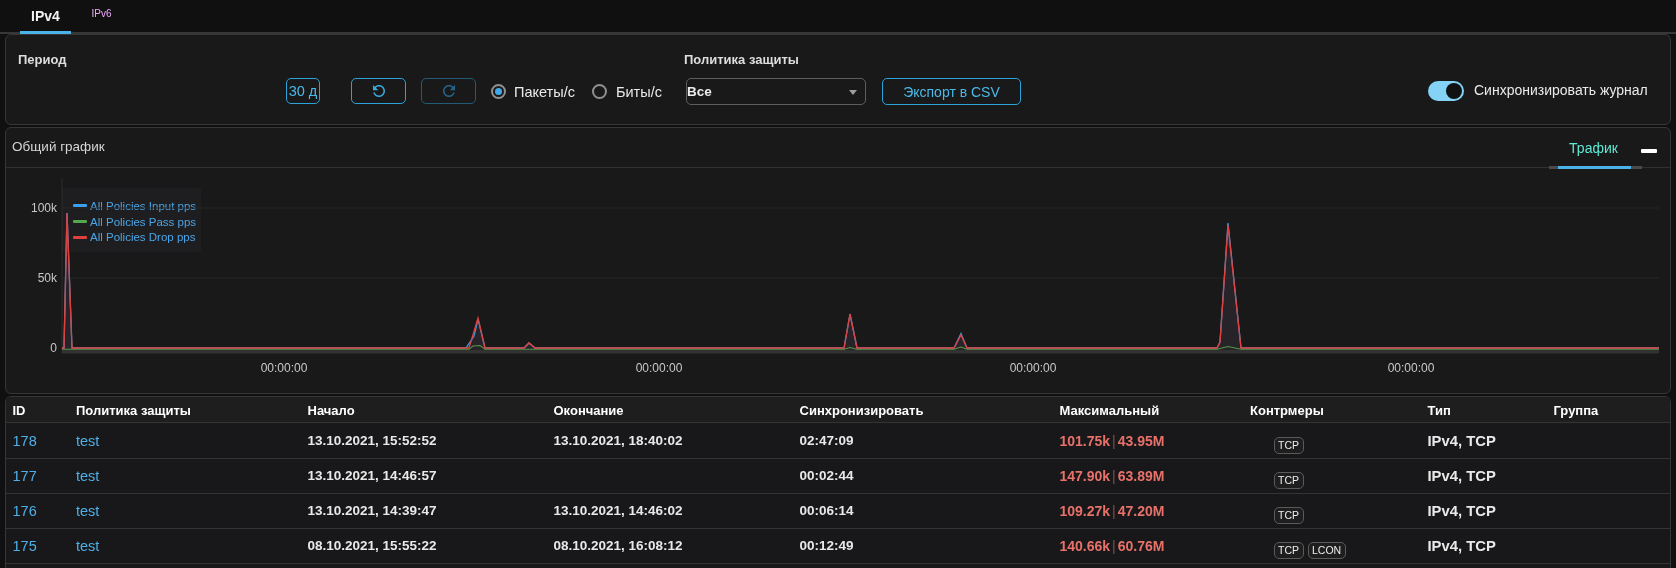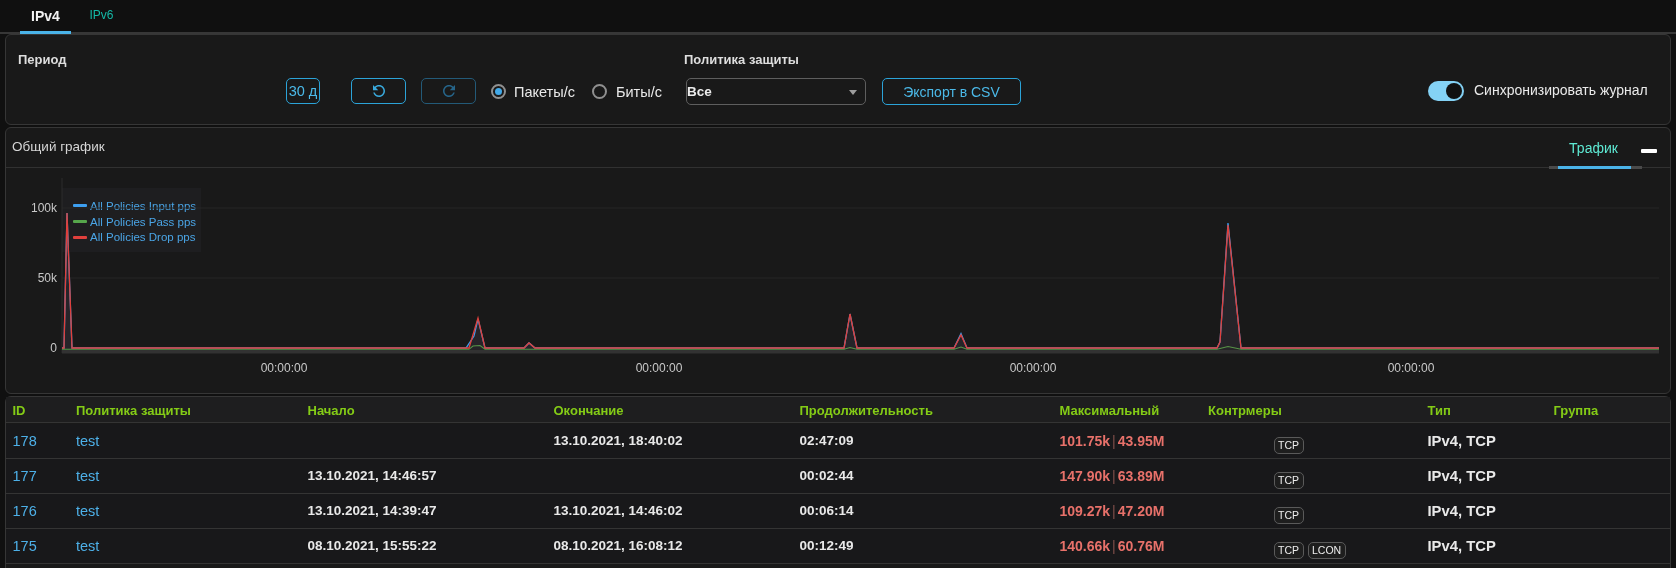--- a/index.html
+++ b/index.html
@@ -3,21 +3,21 @@
 <meta charset="utf-8">
 <style>
 html,body{margin:0;padding:0;background:#101010;}
 *{box-sizing:border-box;}
 .page{position:relative;width:1676px;height:568px;background:#101010;font-family:"Liberation Sans",sans-serif;overflow:hidden;}
 .abs{position:absolute;}
 
 .tabbar{position:absolute;left:0;top:0;width:1676px;height:34px;}
 .tabline{position:absolute;left:0;top:31.5px;width:1676px;height:2px;background:#373737;}
 .tab1{position:absolute;left:20px;top:8px;width:51px;text-align:center;font-size:14px;font-weight:700;color:#f2f2f2;}
-.tab2{position:absolute;left:78px;top:8px;width:47px;text-align:center;font-size:12px;font-weight:400;color:#14b8a6;}
+.tab2{position:absolute;left:78px;top:8px;width:47px;text-align:center;font-size:10px;font-weight:400;color:#f0abfc;}
 .tabul{position:absolute;left:20px;top:31px;width:51px;height:3px;background:#4ab3e8;}
 
 .panel{position:absolute;left:5px;width:1666px;background:#191919;border:1px solid #363636;border-radius:6px;}
 #p1{top:34px;height:91px;}
 #p2{top:127px;height:267px;}
 #p3{top:396px;height:180px;border-bottom:none;border-radius:6px 6px 0 0;}
 
 .lbl{position:absolute;font-size:13px;font-weight:700;color:#dedede;}
 .inputbox{position:absolute;border:1px solid #5e5e5e;border-radius:5px;color:#ececec;font-weight:700;font-size:13.5px;display:flex;align-items:center;}
 .btn-c{position:absolute;border:1.5px solid #2ba3d8;border-radius:5px;color:#4bb9e8;font-size:14.5px;display:flex;align-items:center;justify-content:center;}
@@ -34,21 +34,21 @@
 .ctitle{position:absolute;left:6px;top:0;line-height:37px;font-size:13.5px;color:#d6d6d6;}
 .ttab{position:absolute;left:1547.5px;top:0;width:80px;text-align:center;line-height:40px;font-size:14px;color:#5eead4;}
 .minus{position:absolute;left:1635px;top:21px;width:16px;height:4px;background:#fff;border-radius:1px;}
 .tulg{position:absolute;left:1543px;top:38px;width:93px;height:2.5px;background:#4a4a4a;}
 .tulb{position:absolute;left:1552px;top:38px;width:73px;height:2.5px;background:#4ab3e8;}
 .legend{position:absolute;left:56px;top:60px;width:139px;height:64px;background:#1e1e20;padding:10px 0 0 11px;overflow:hidden;}
 .lrow{display:flex;align-items:center;height:15.7px;}
 .lrow .dash{width:14px;height:3px;margin-right:3px;border-radius:1px;}
 .lrow .ltxt{font-size:11.5px;color:#4aa5e6;white-space:nowrap;}
 
-.th{position:absolute;top:0;height:32px;line-height:28px;font-size:13px;font-weight:700;color:#84cc16;}
+.th{position:absolute;top:0;height:32px;line-height:28px;font-size:13px;font-weight:700;color:#ffffff;}
 .trow{position:absolute;left:0;width:1664px;height:35px;background:#18181a;border-bottom:1px solid #343434;}
 .td{position:absolute;top:0;height:34px;line-height:34px;}
 .tid{color:#4db0e8;font-size:14.5px;}
 .tdate{color:#e9e9e9;font-size:13.5px;font-weight:700;}
 .tred{color:#e8716a;font-size:14px;font-weight:700;}
 .ttype{color:#e9e9e9;font-size:14.8px;font-weight:700;}
 .pipe{color:#82504b;padding:0 2px;font-weight:400;}
 .chip{display:inline-block;border:1px solid #5a5a5a;border-radius:5px;background:#1e1e1e;color:#ededed;font-size:10.5px;line-height:11px;padding:2px 3.5px;vertical-align:middle;margin-right:4px;}
 .chipwrap{display:flex;align-items:flex-start;height:34px;padding-top:13px;}
 </style>
@@ -136,29 +136,30 @@
       <text x="1405" y="244" text-anchor="middle" font-size="12" fill="#c9c9c9">00:00:00</text>
     </svg>
   </div>
 
   <div class="panel" id="p3">
     <div style="position:absolute;left:0;top:0;width:1664px;height:26px;background:#1e1e1f;border-bottom:1px solid #343434;">
       <div class="th" style="left:6.5px;">ID</div>
       <div class="th" style="left:70px;">Политика защиты</div>
       <div class="th" style="left:301.5px;">Начало</div>
       <div class="th" style="left:547.5px;">Окончание</div>
-      <div class="th" style="left:793.5px;">Продолжительность</div>
+      <div class="th" style="left:793.5px;">Синхронизировать</div>
       <div class="th" style="left:1053.5px;">Максимальный</div>
-      <div class="th" style="left:1202px;">Контрмеры</div>
+      <div class="th" style="left:1244px;">Контрмеры</div>
       <div class="th" style="left:1421.5px;">Тип</div>
       <div class="th" style="left:1547.5px;">Группа</div>
     </div>
     <div class="trow" style="top:27px;">
       <div class="td tid" style="left:6.5px;">178</div>
       <div class="td tid" style="left:70px;">test</div>
+      <div class="td tdate" style="left:301.5px;">13.10.2021, 15:52:52</div>
       <div class="td tdate" style="left:547.5px;">13.10.2021, 18:40:02</div>
       <div class="td tdate" style="left:793.5px;">02:47:09</div>
       <div class="td" style="left:1053.5px;"><span class="tred">101.75k<span class="pipe">|</span>43.95M</span></div>
       <div class="td" style="left:1267.5px;">
           <div class="chipwrap">
             <span class="chip">TCP</span>
           </div>
         </div>
       <div class="td ttype" style="left:1421.5px;">IPv4, TCP</div>
     </div>

